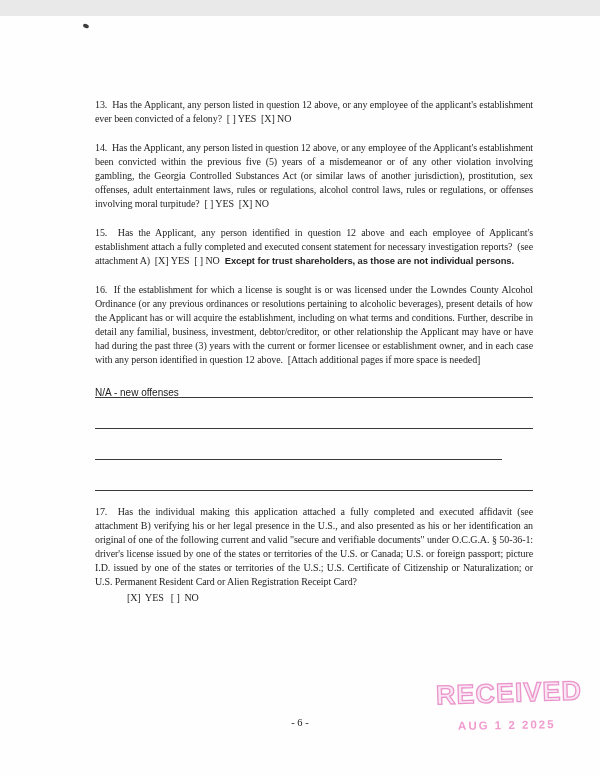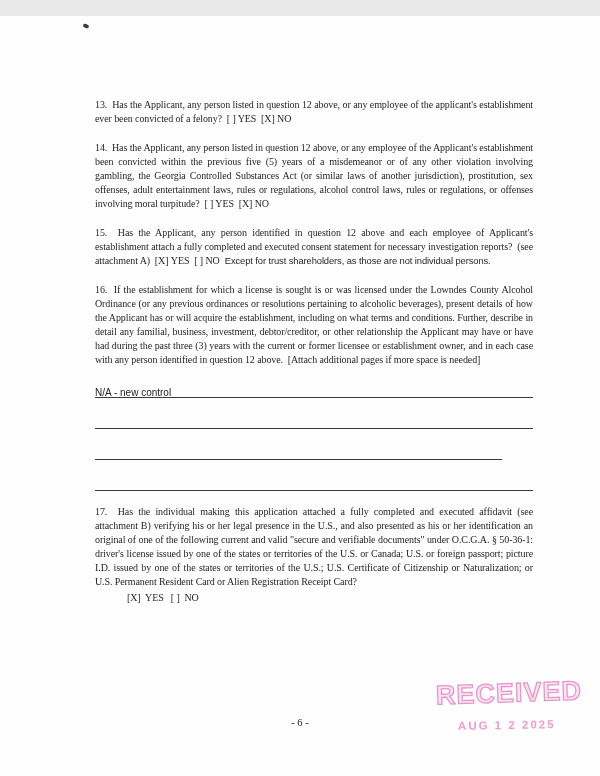--- a/index.html
+++ b/index.html
@@ -26,20 +26,21 @@
   p.q.answers{
     text-align:left;
     margin-top:-13px;
     margin-bottom:15px;
     padding-left:32px;
   }
   .addendum{
     font-family:"Liberation Sans", sans-serif;
     font-size:9.4px;
     margin-left:5px;
+    font-weight:bold;
   }
   .answer-area{
     margin:0 0 14px 0;
   }
   .write-line{
     border-bottom:1px solid #3a3a3a;
     height:30px;
     width:100%;
   }
   .write-line.first{
@@ -106,21 +107,21 @@
     <p class="q">13.&nbsp;&nbsp;Has the Applicant, any person listed in question 12 above, or any employee of the applicant's establishment ever been convicted of a felony?&nbsp; [&nbsp;] YES&nbsp; [X] NO</p>
 
     <p class="q">14.&nbsp;&nbsp;Has the Applicant, any person listed in question 12 above, or any employee of the Applicant's establishment been convicted within the previous five (5) years of a misdemeanor or of any other violation involving gambling, the Georgia Controlled Substances Act (or similar laws of another jurisdiction), prostitution, sex offenses, adult entertainment laws, rules or regulations, alcohol control laws, rules or regulations, or offenses involving moral turpitude?&nbsp; [&nbsp;] YES&nbsp; [X] NO</p>
 
     <p class="q"><span>15.&nbsp;&nbsp;Has the Applicant, any person identified in question 12 above and each employee of Applicant's establishment attach a fully completed and executed consent statement for necessary investigation reports?&nbsp; (see attachment A)&nbsp; [X]&nbsp;YES&nbsp; [&nbsp;]&nbsp;NO</span><span class="addendum">Except for trust shareholders, as those are not individual persons.</span></p>
 
     <p class="q">16.&nbsp;&nbsp;If the establishment for which a license is sought is or was licensed under the Lowndes County Alcohol Ordinance (or any previous ordinances or resolutions pertaining to alcoholic beverages), present details of how the Applicant has or will acquire the establishment, including on what terms and conditions. Further, describe in detail any familial, business, investment, debtor/creditor, or other relationship the Applicant may have or have had during the past three (3) years with the current or former licensee or establishment owner, and in each case with any person identified in question 12 above.&nbsp; [Attach additional pages if more space is needed]</p>
 
     <div class="answer-area">
       <div class="write-line first">
-        <span class="handwriting">N/A - new control</span>
+        <span class="handwriting">N/A - new offenses</span>
       </div>
       <div class="write-line"></div>
       <div class="write-line short"></div>
       <div class="write-line"></div>
     </div>
 
     <p class="q">17.&nbsp;&nbsp;Has the individual making this application attached a fully completed and executed affidavit (see attachment B) verifying his or her legal presence in the U.S., and also presented as his or her identification an original of one of the following current and valid "secure and verifiable documents" under O.C.G.A. § 50-36-1: driver's license issued by one of the states or territories of the U.S. or Canada; U.S. or foreign passport; picture I.D. issued by one of the states or territories of the U.S.; U.S. Certificate of Citizenship or Naturalization; or U.S. Permanent Resident Card or Alien Registration Receipt Card?</p>
 
     <p class="q answers">[X]&nbsp; YES&nbsp;&nbsp; [&nbsp;]&nbsp; NO</p>
 

